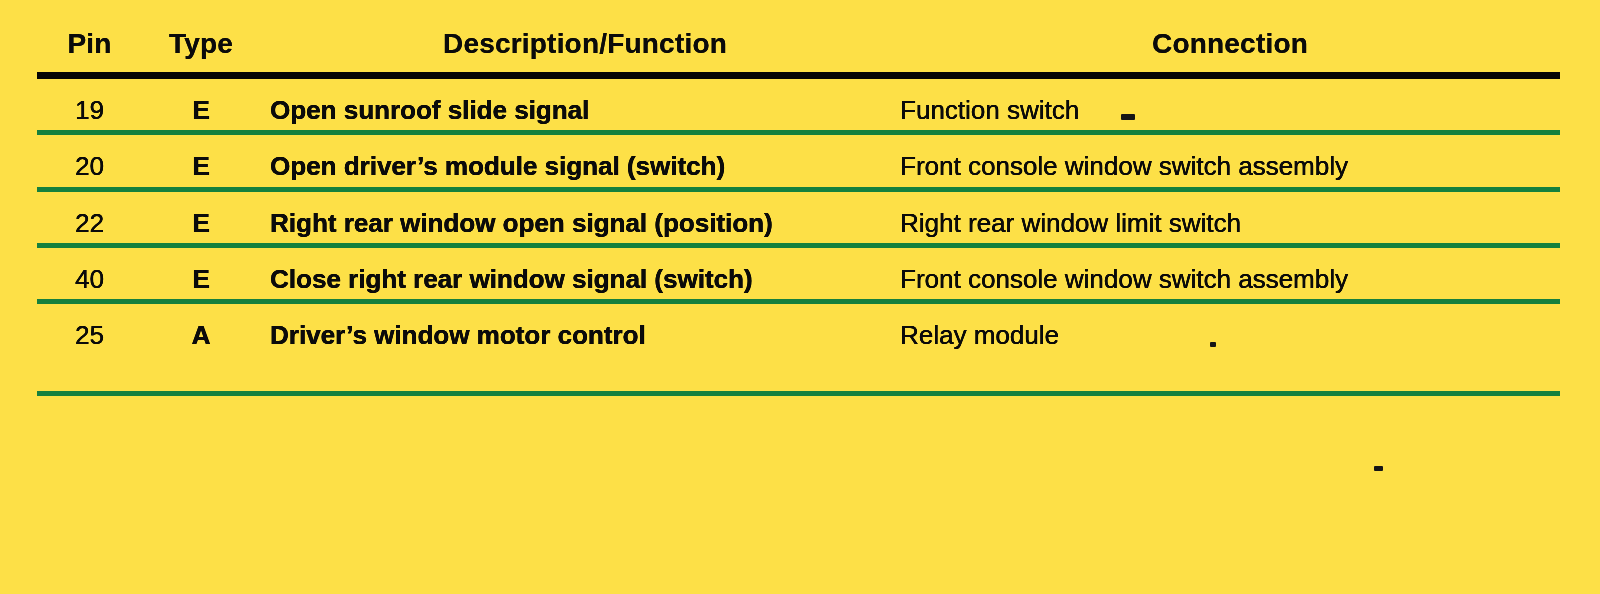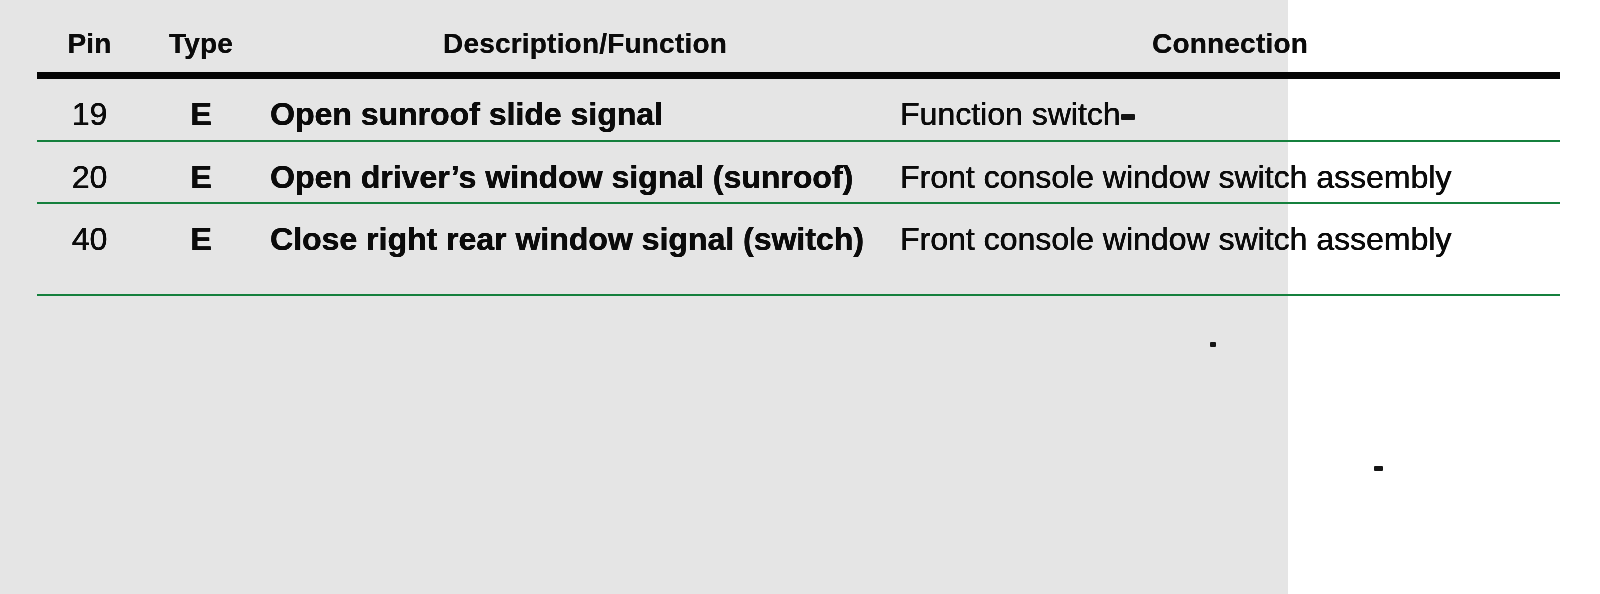--- a/index.html
+++ b/index.html
@@ -6,23 +6,23 @@
     margin: 0;
     padding: 0;
     width: 1600px;
     height: 594px;
     background: #ffffff;
     overflow: hidden;
     font-family: "Liberation Sans", sans-serif;
   }
   .page {
     position: relative;
-    width: 1288px;
+    width: 1600px;
     height: 594px;
-    background: #e5e5e5;
+    background: #fde047;
   }
   table.pin-table {
     position: absolute;
     left: 37px;
     top: 0;
     width: 1523px;
     border-collapse: collapse;
     table-layout: fixed;
     color: #0b0b0b;
   }
@@ -42,22 +42,22 @@
     text-align: center;
     text-shadow: 0 0 0.6px #000;
   }
   thead th.c-pin  { text-align: center; }
   thead th.c-type { text-align: center; }
   thead th.c-desc { padding-left: 10px; }
 
   tbody td {
     vertical-align: top;
     padding: 11px 0 0 0;
-    border-bottom: 2px solid #15803d;
-    font-size: 32px;
+    border-bottom: 5px solid #15803d;
+    font-size: 26px;
     line-height: 1.55;
     text-shadow: 0 0 0.5px #000, 0.3px 0 0 #000;
     white-space: pre-line;
   }
   tbody tr       { height: 56px; }
   tbody tr:last-child { height: 92px; }
   td.c-pin  { text-align: center; }
   td.c-type { text-align: center; font-weight: bold; }
   td.c-desc { padding-left: 10px; font-weight: bold; }
   td.c-conn { padding-left: 0; }
@@ -96,34 +96,46 @@
     <tr>
       <td class="c-pin">19</td>
       <td class="c-type">E</td>
       <td class="c-desc">Open sunroof slide signal</td>
       <td class="c-conn">Function switch</td>
     </tr>
 
     <tr>
       <td class="c-pin">20</td>
       <td class="c-type">E</td>
-      <td class="c-desc">Open driver’s window signal (sunroof)</td>
+      <td class="c-desc">Open driver’s module signal (switch)</td>
       <td class="c-conn">Front console window switch assembly</td>
     </tr>
 
 
+    <tr>
+      <td class="c-pin">22</td>
+      <td class="c-type">E</td>
+      <td class="c-desc">Right rear window open signal (position)</td>
+      <td class="c-conn">Right rear window limit switch</td>
+    </tr>
 
     <tr>
       <td class="c-pin">40</td>
       <td class="c-type">E</td>
       <td class="c-desc">Close right rear window signal (switch)</td>
       <td class="c-conn">Front console window switch assembly</td>
     </tr>
 
 
+    <tr>
+      <td class="c-pin">25</td>
+      <td class="c-type">A</td>
+      <td class="c-desc">Driver’s window motor control</td>
+      <td class="c-conn">Relay module</td>
+    </tr>
 
   </tbody>
   </table>
 
   <div class="speck speck-1"></div>
   <div class="speck speck-2"></div>
   <div class="speck speck-3"></div>
 
 </div>
 

